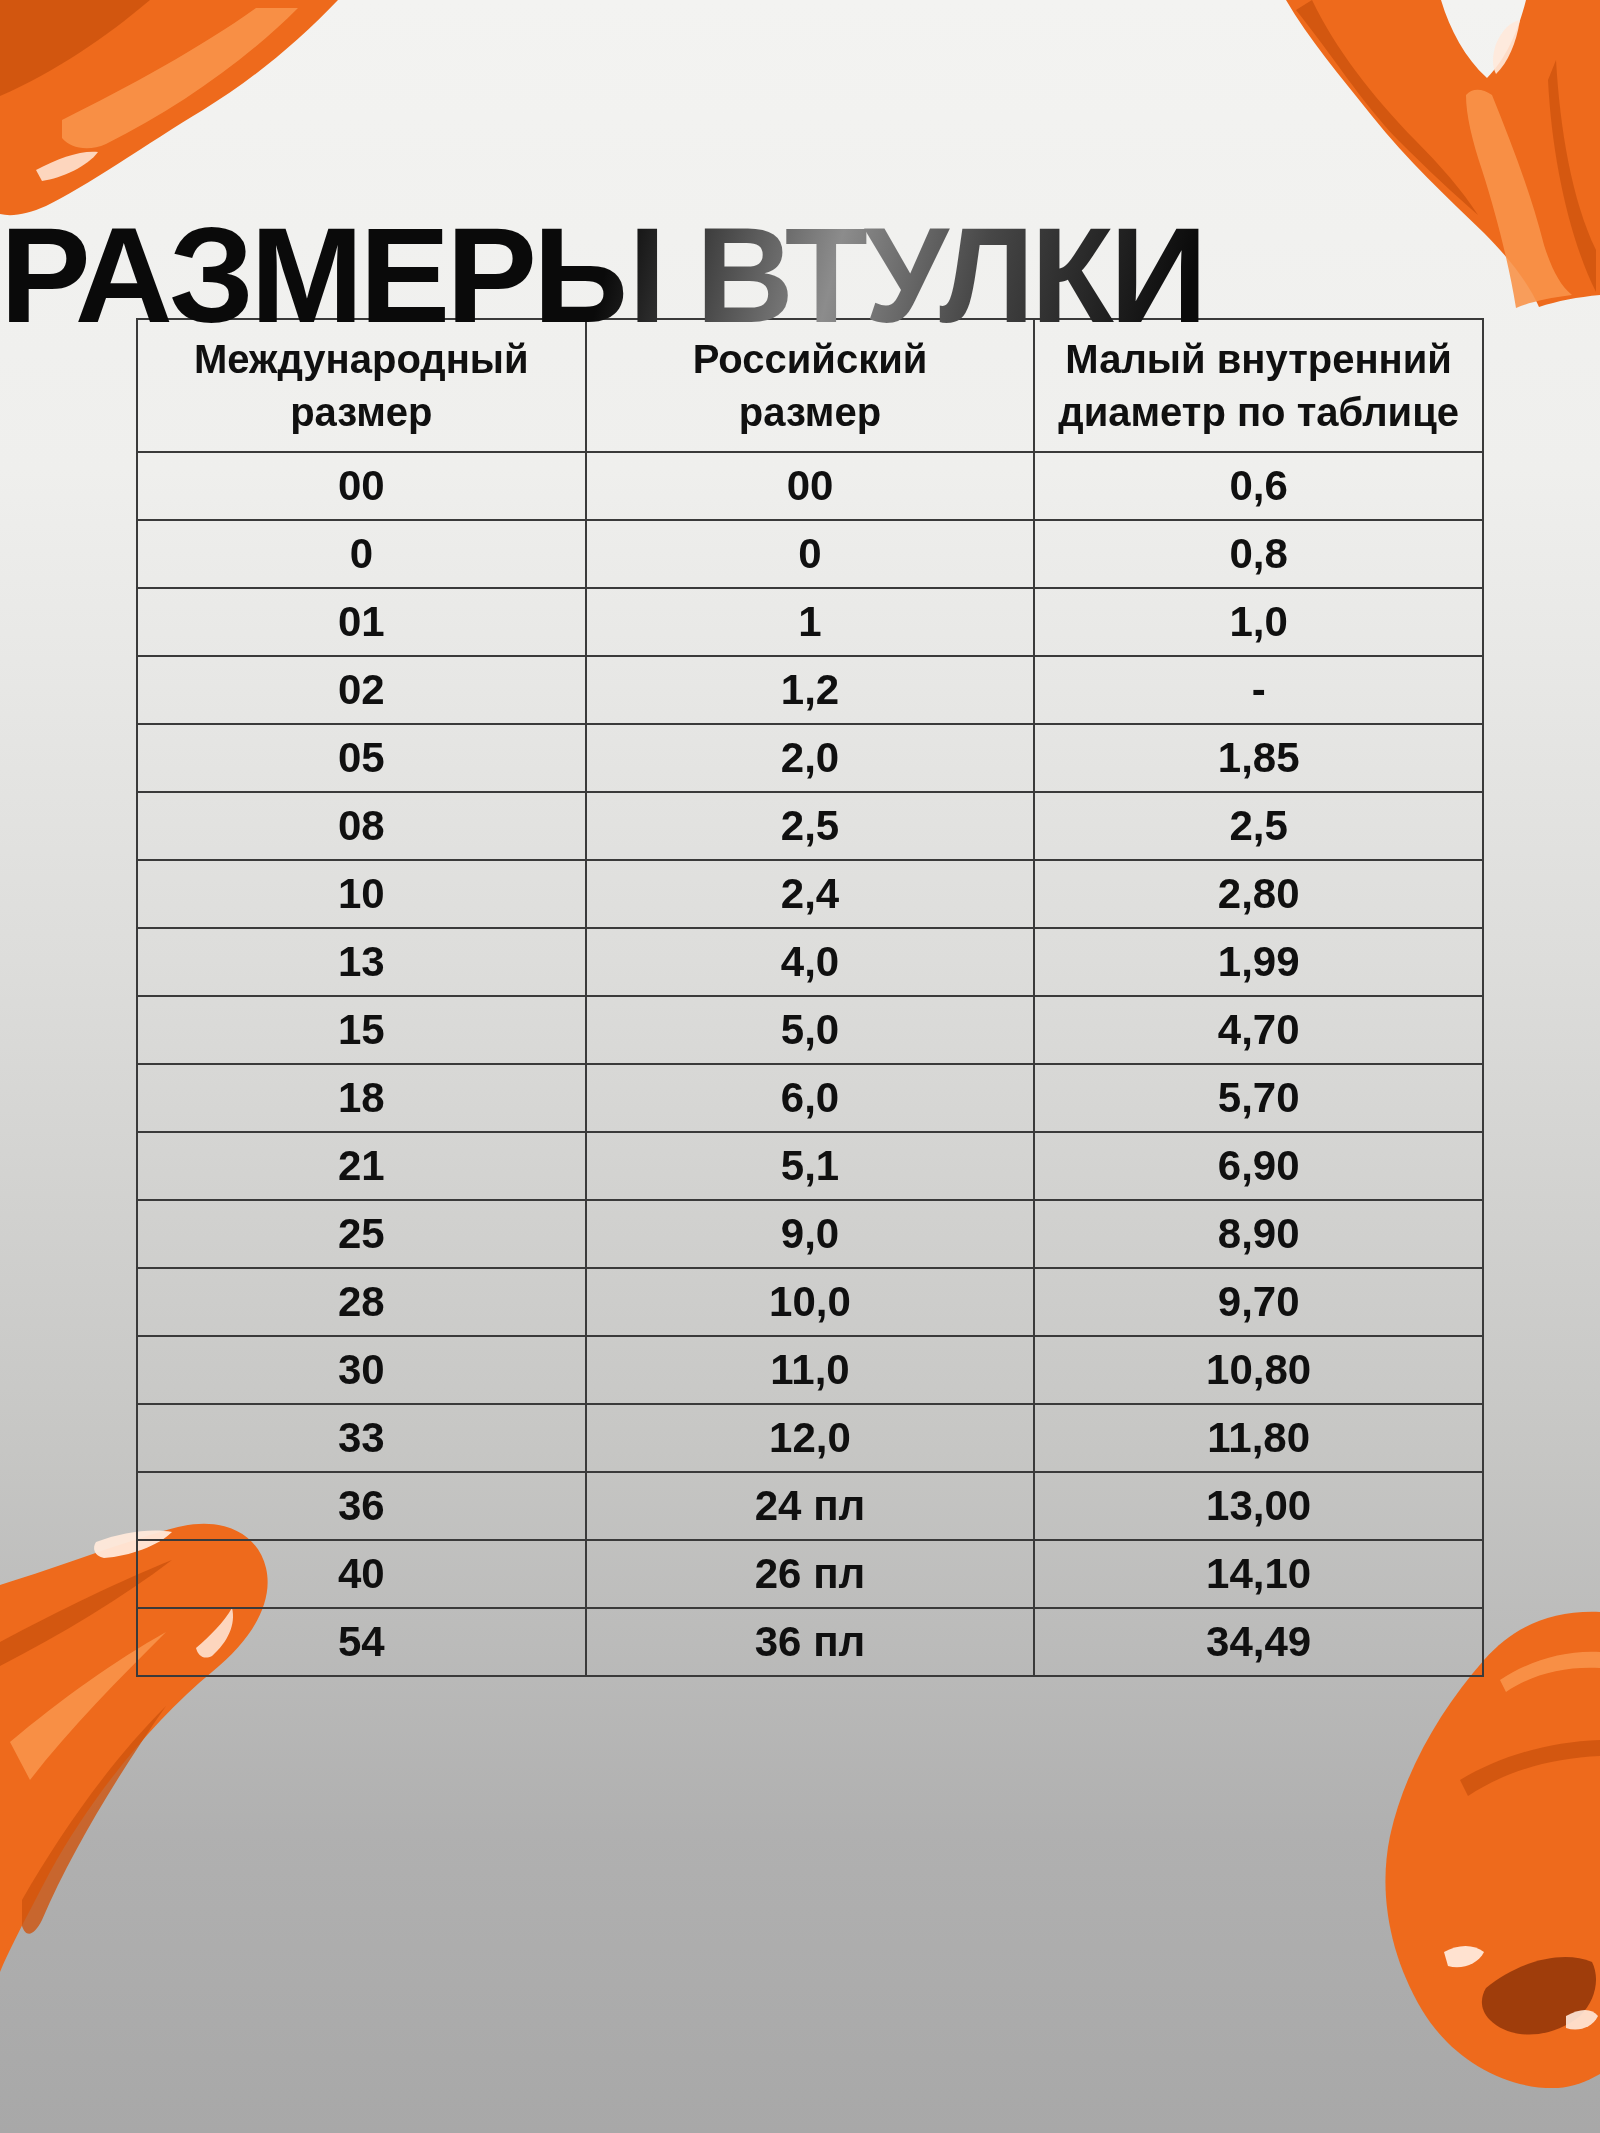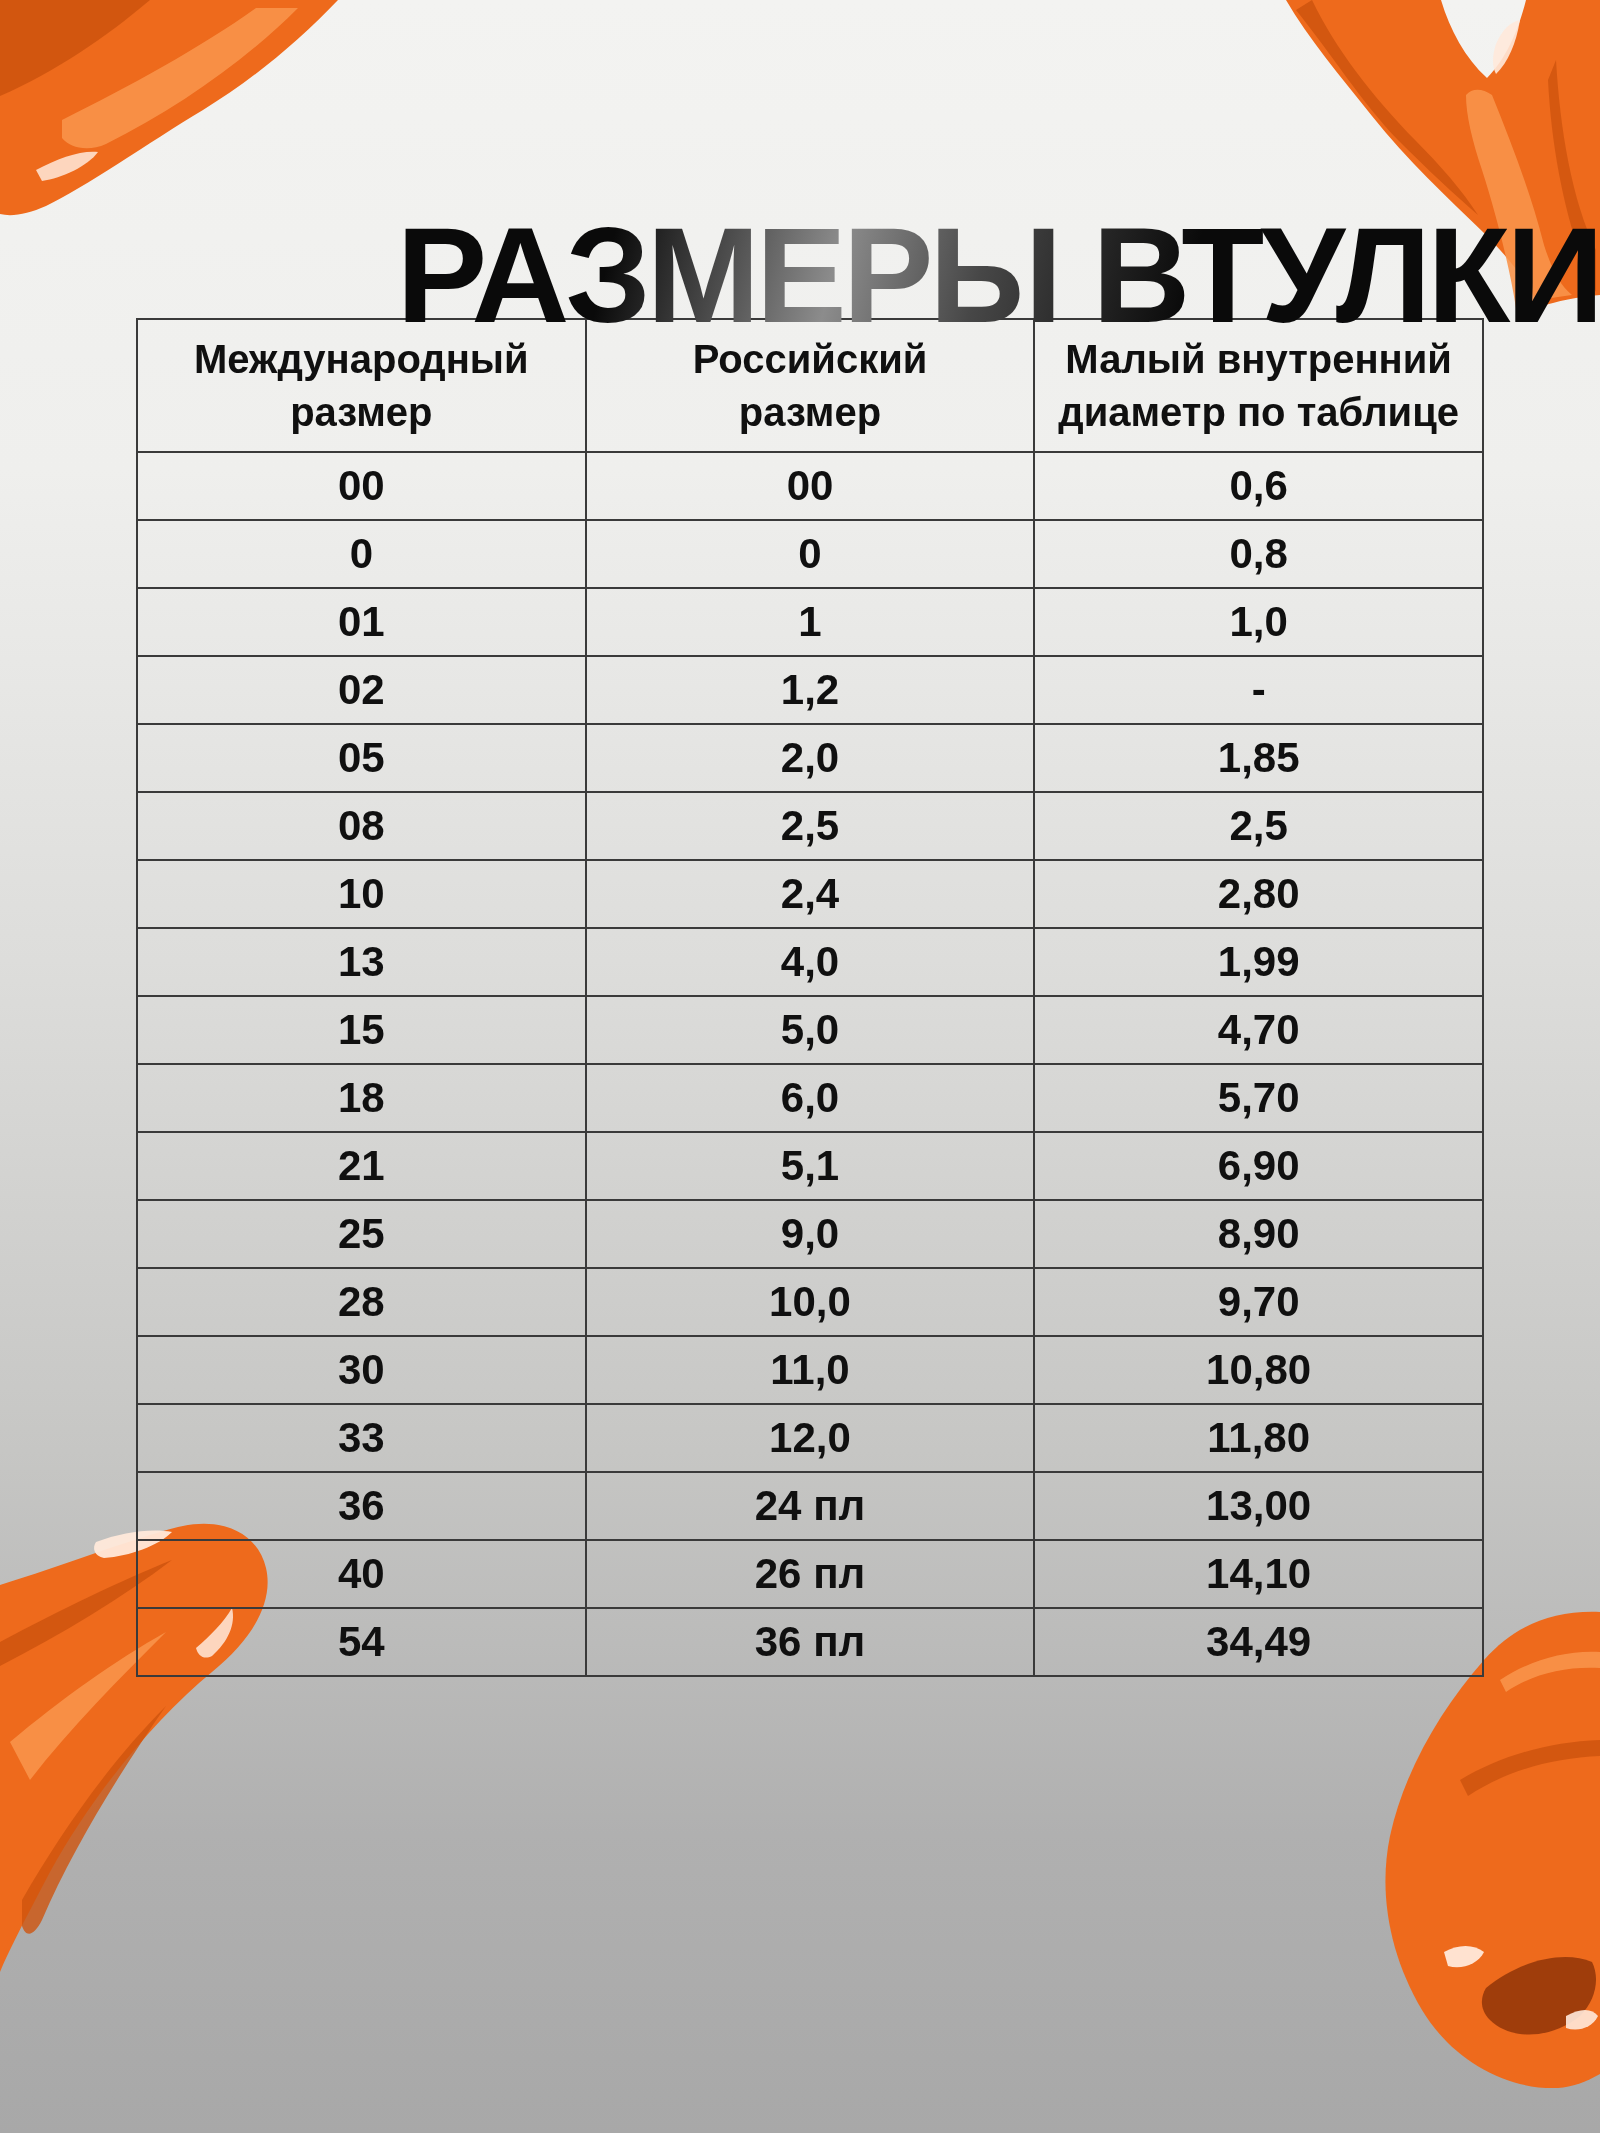--- a/index.html
+++ b/index.html
@@ -17,21 +17,21 @@
   .page{
     position:relative;
     width:1600px;height:2133px;
     overflow:hidden;
     background:linear-gradient(180deg,var(--bg-top) 0%,#EFEFED 22%,#DDDDDB 45%,#C6C6C4 68%,#B0B0B0 86%,var(--bg-bottom) 100%);
     font-family:"Liberation Sans","DejaVu Sans",sans-serif;
   }
   .paint{position:absolute;left:0;top:0;width:1600px;height:2133px;z-index:1;}
   .title{
     position:absolute;top:116px;left:0;width:100%;
-    text-align:right;
+    text-align:left;
     font-size:136px;font-weight:700;letter-spacing:-4px;line-height:1;
     color:#0A0A0A;z-index:3;white-space:nowrap;
   }
   @supports ((-webkit-background-clip:text) or (background-clip:text)){
     .title{
       background:linear-gradient(104deg,#0A0A0A 0%,#0A0A0A 38%,#8C8C8C 52%,#474747 61%,#0A0A0A 74%,#0A0A0A 100%);
       -webkit-background-clip:text;background-clip:text;
       -webkit-text-fill-color:transparent;color:transparent;
     }
   }

